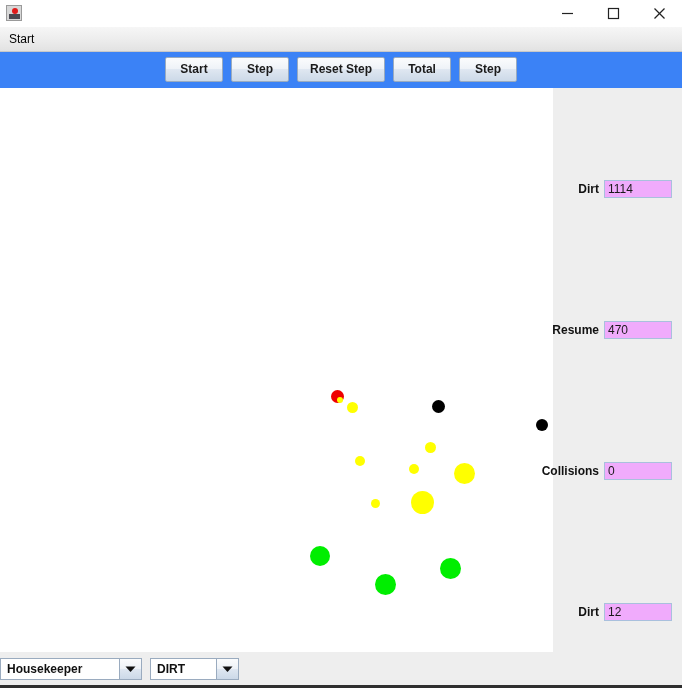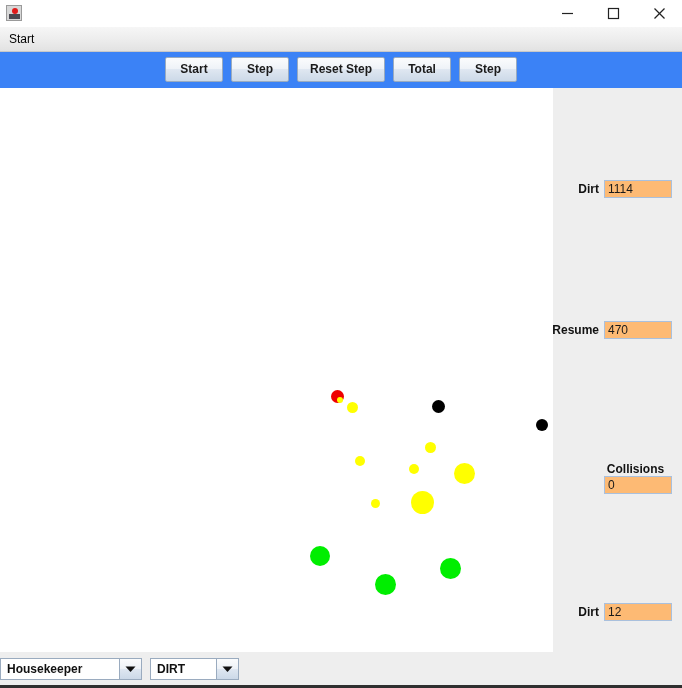--- a/index.html
+++ b/index.html
@@ -165,21 +165,21 @@
   .field-label {
     font-size: 12px;
     font-weight: bold;
     color: #111111;
     margin-right: 5px;
     white-space: nowrap;
   }
   .field-box {
     width: 68px;
     height: 18px;
-    background: #fdba74;
+    background: #f0abfc;
     border: 1px solid #a9c0dd;
     box-sizing: border-box;
     font-size: 12px;
     color: #1a1a1a;
     display: flex;
     align-items: center;
     padding-left: 3px;
     line-height: 16px;
   }
 
@@ -286,21 +286,21 @@
 
     <div class="side-panel" id="side-panel">
         <div class="field-row" style="top: 92px;">
           <div class="field-label">Dirt</div>
           <div class="field-box">1114</div>
         </div>
         <div class="field-row" style="top: 233px;">
           <div class="field-label">Resume</div>
           <div class="field-box">470</div>
         </div>
-        <div class="field-row" style="top: 374px; flex-direction: column;">
+        <div class="field-row" style="top: 374px;">
           <div class="field-label">Collisions</div>
           <div class="field-box">0</div>
         </div>
         <div class="field-row" style="top: 515px;">
           <div class="field-label">Dirt</div>
           <div class="field-box">12</div>
         </div>
       </div>
   </div>
 

